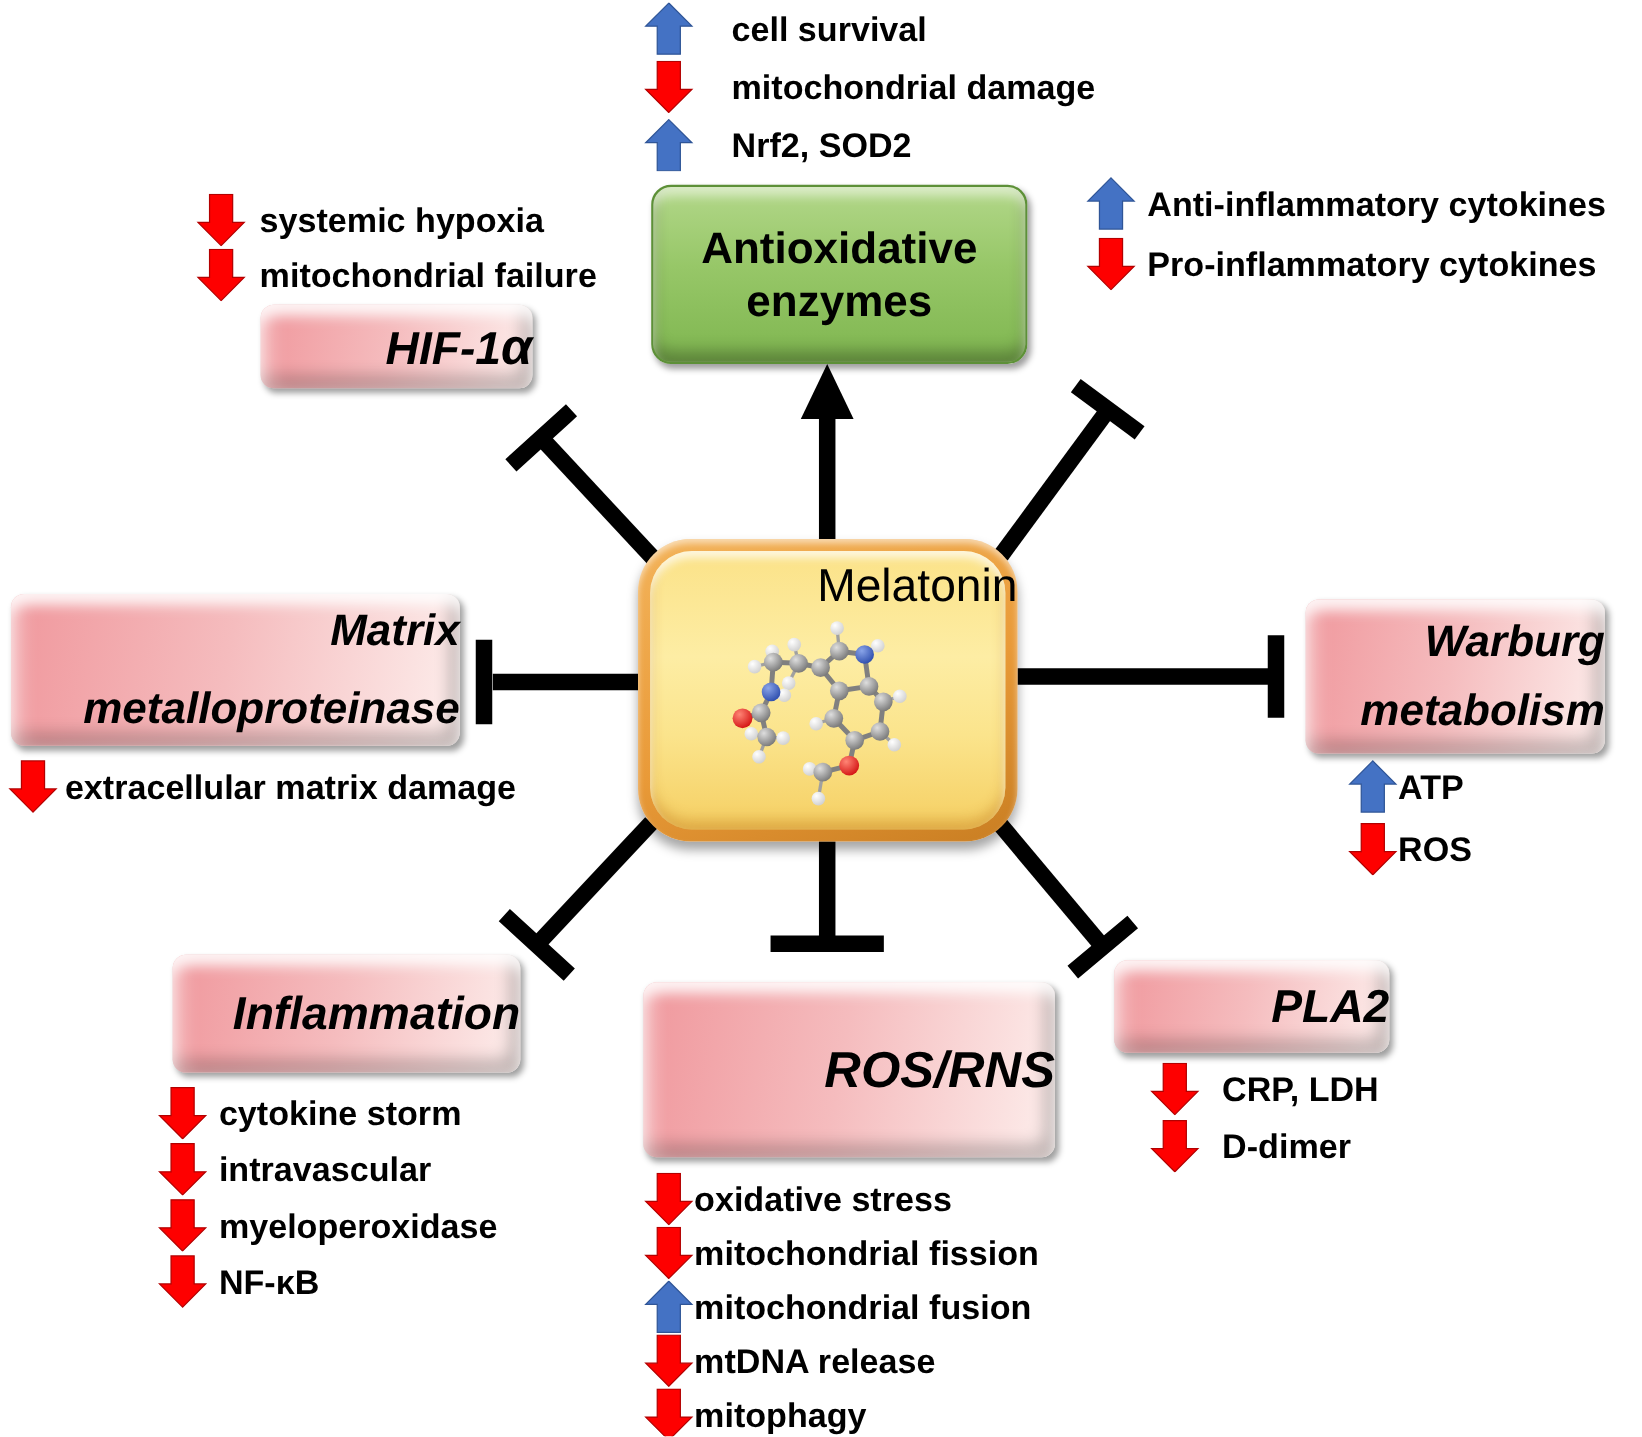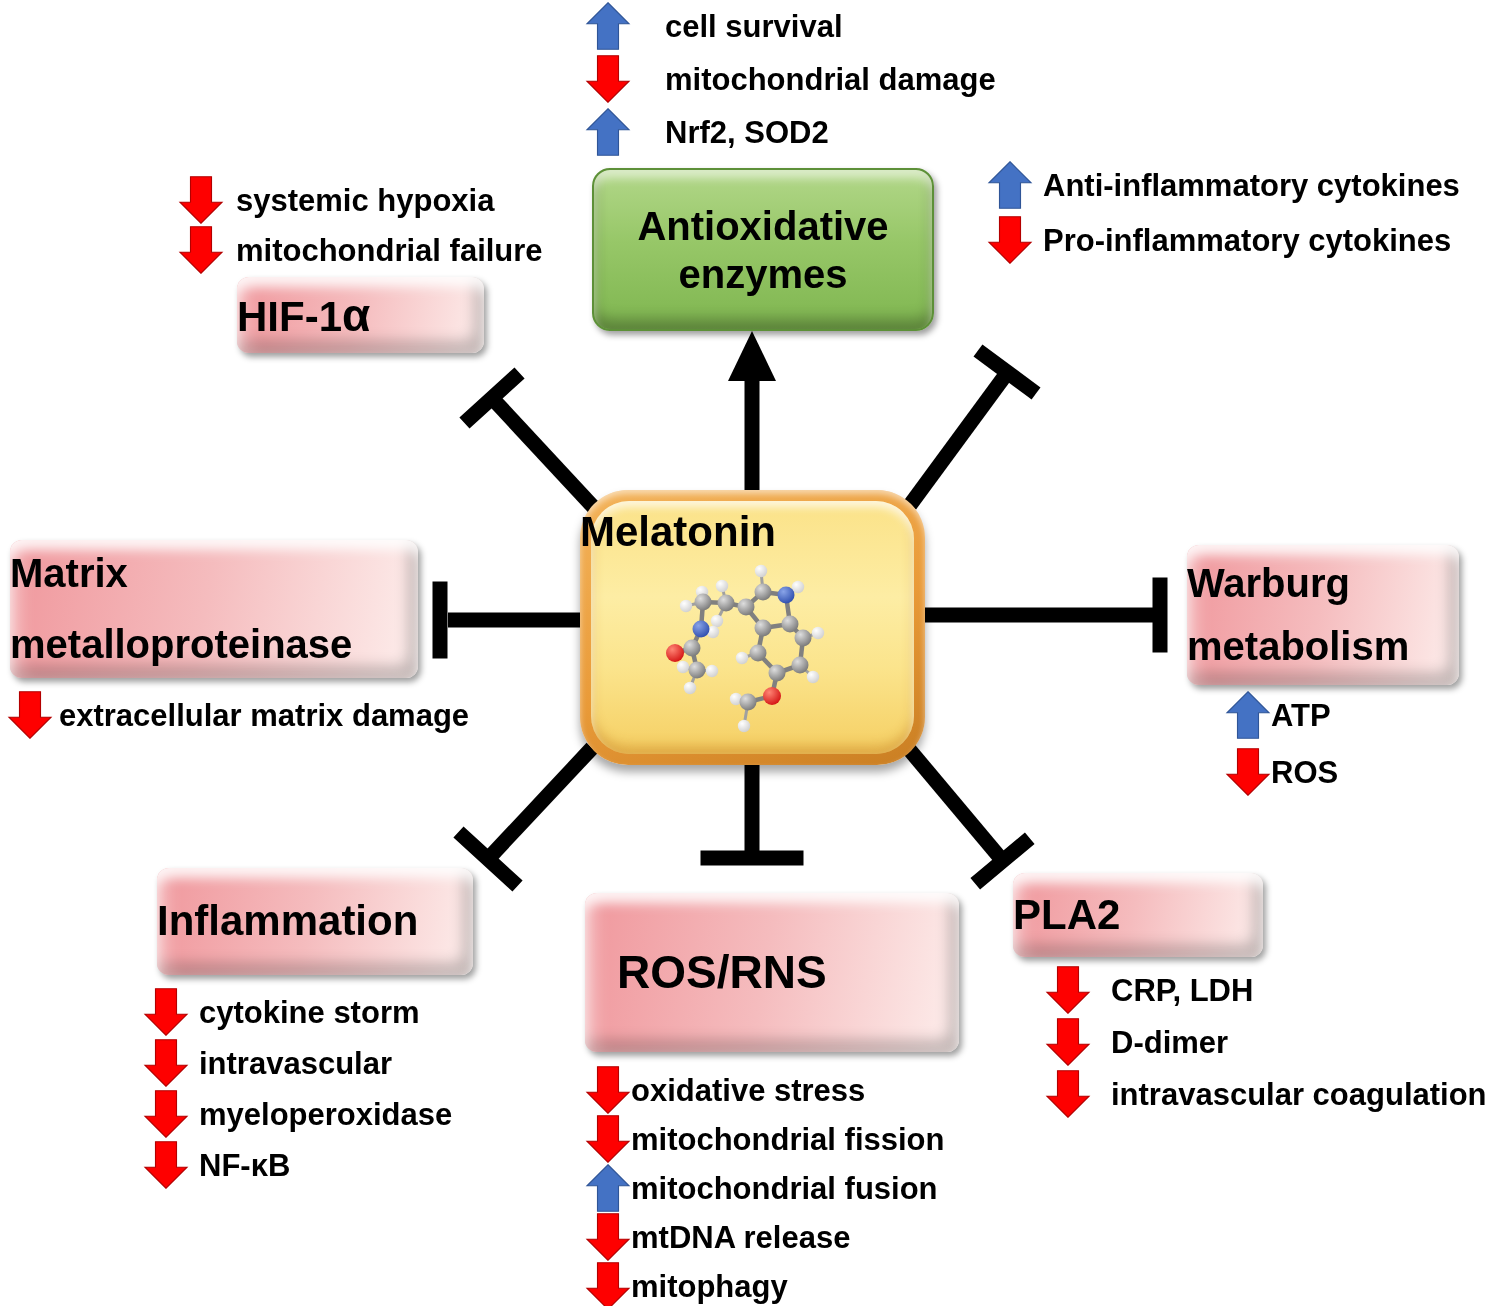--- a/index.html
+++ b/index.html
@@ -5,28 +5,29 @@
   html,body{margin:0;padding:0;background:#ffffff;}
   #canvas{
     position:relative;width:1493px;height:1306px;background:#ffffff;overflow:hidden;
     font-family:"Liberation Sans",sans-serif;color:#000;
   }
   
   #connectors{position:absolute;left:0;top:0;z-index:1;}
   #connectors line{stroke:#000;}
   
   .pbox{
-    position:absolute;z-index:2;display:flex;flex-direction:column;align-items:flex-start;justify-content:center;
+    position:absolute;z-index:2;display:flex;flex-direction:column;align-items:flex-end;justify-content:center;
     border-radius:12px;text-align:center;font-weight:700;
     background:linear-gradient(100deg,#f0989d 0%,#f5bcbe 48%,#fdeeec 100%);
     box-shadow:
       inset 0 10px 12px rgba(255,255,255,.85),
       inset 12px 0 14px rgba(255,255,255,.30),
       inset -10px -12px 14px rgba(0,0,0,.22),
       3px 4px 6px rgba(0,0,0,.38);
+    font-style: italic;
   }
   .gbox{
     position:absolute;z-index:2;display:flex;flex-direction:column;align-items:center;justify-content:center;
     border-radius:18px;text-align:center;font-weight:700;
     background:linear-gradient(180deg,#b2d789 0%,#97c768 45%,#7fb650 100%);
     border:2px solid #5d9038;
     box-shadow:
       inset 0 8px 10px rgba(255,255,255,.55),
       inset 0 -10px 14px rgba(0,0,0,.28),
       3px 4px 6px rgba(0,0,0,.38);
@@ -34,21 +35,21 @@
   .mbox{
     position:absolute;z-index:2;border-radius:48px;
     background:linear-gradient(160deg,#f3b35a 0%,#e99a38 55%,#c97e22 100%);
     box-shadow:0 7px 10px rgba(0,0,0,.35), inset 0 4px 6px rgba(255,255,255,.55);
   }
   .mbox-inner{
     position:absolute;inset:11px;border-radius:38px;
     background:linear-gradient(180deg,#fbe288 0%,#fdeda4 38%,#fbe48c 66%,#f5cf63 100%);
     box-shadow:inset 0 6px 8px rgba(255,255,255,.75), inset 0 -8px 12px rgba(196,124,32,.45);
   }
-  .mel-title{position:absolute;left:0;right:0;top:18px;text-align:left;font-size:42px;font-weight:700;}
+  .mel-title{position:absolute;left:0;right:0;top:18px;text-align:right;font-size:42px;font-weight:400;}
   
   .t40{font-size:40px;line-height:1.2;}
   .t42{font-size:42px;line-height:1.1;}
   .t46{font-size:46px;line-height:1.1;}
   .lh-tight{line-height:1.08;}
   .lh-loose{line-height:1.58;}
   .alpha{font-size:46px;}
   
   .cluster{position:absolute;z-index:3;display:flex;flex-direction:column;align-items:flex-start;}
   .row{display:flex;align-items:center;}
@@ -395,21 +396,15 @@
           <use href="#arrow-down"></use>
         </svg>
         <span class="txt">CRP, LDH</span>
       </div>
     <div class="row">
         <svg class="blk dn">
           <use href="#arrow-down"></use>
         </svg>
         <span class="txt">D-dimer</span>
       </div>
-    <div class="row">
-        <svg class="blk dn">
-          <use href="#arrow-down"></use>
-        </svg>
-        <span class="txt">intravascular coagulation</span>
-      </div>
   </div>
 
 </div>
 
 </body></html>

